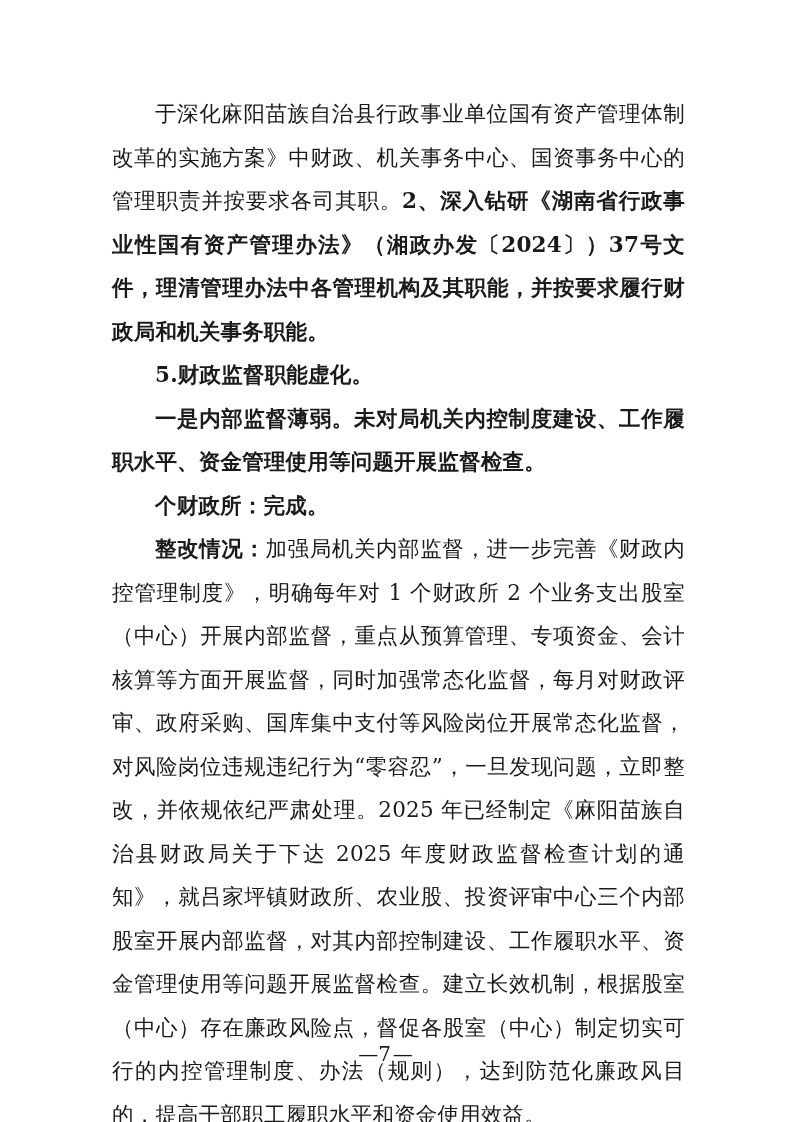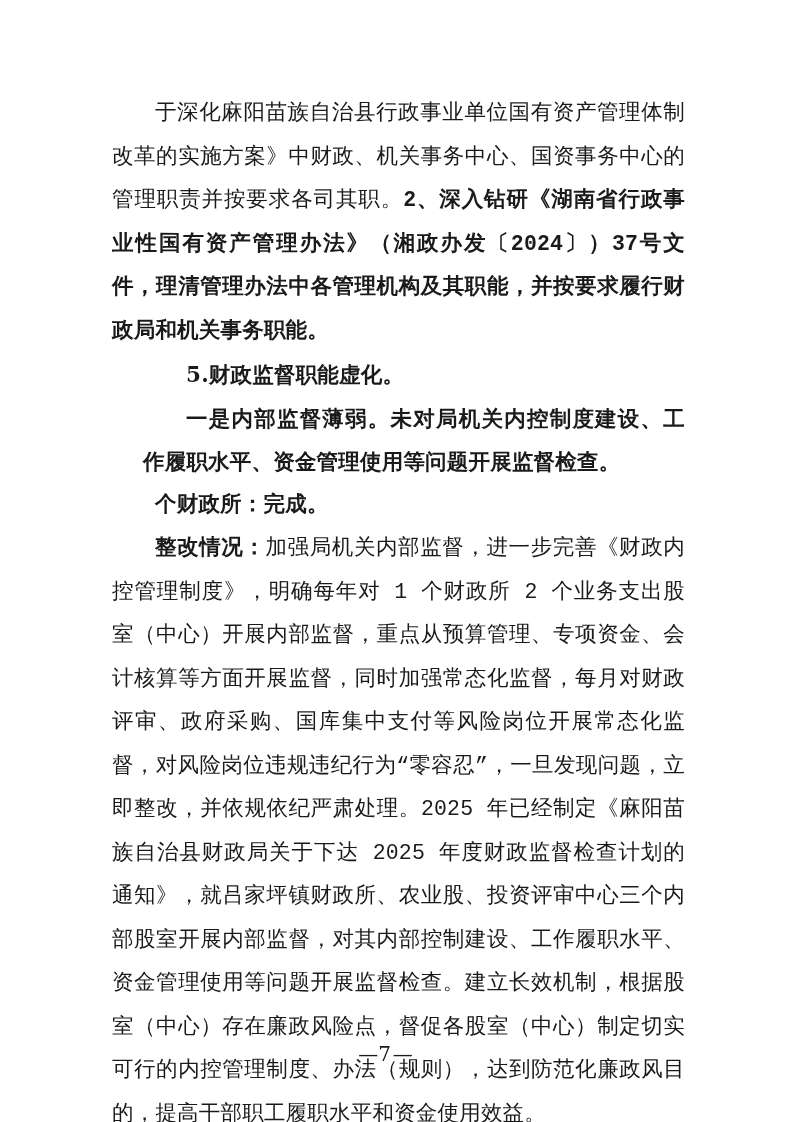--- a/index.html
+++ b/index.html
@@ -30,29 +30,27 @@
     text-justify: inter-ideograph;
     letter-spacing: 0.2px;
   }
   p {
     margin: 0;
     padding: 0;
     text-indent: 0;
   }
   p.indent {
     text-indent: 2em;
-    font-family: Liberation Mono, monospace;
   }
   .bold {
     font-weight: bold;
   }
   p.heading {
     font-weight: bold;
     text-indent: 2em;
-    margin-left: 31px;
   }
   .lead {
     font-weight: bold;
   }
   .page-number {
     position: absolute;
     left: 0;
     right: 0;
     bottom: 56px;
     text-align: center;

